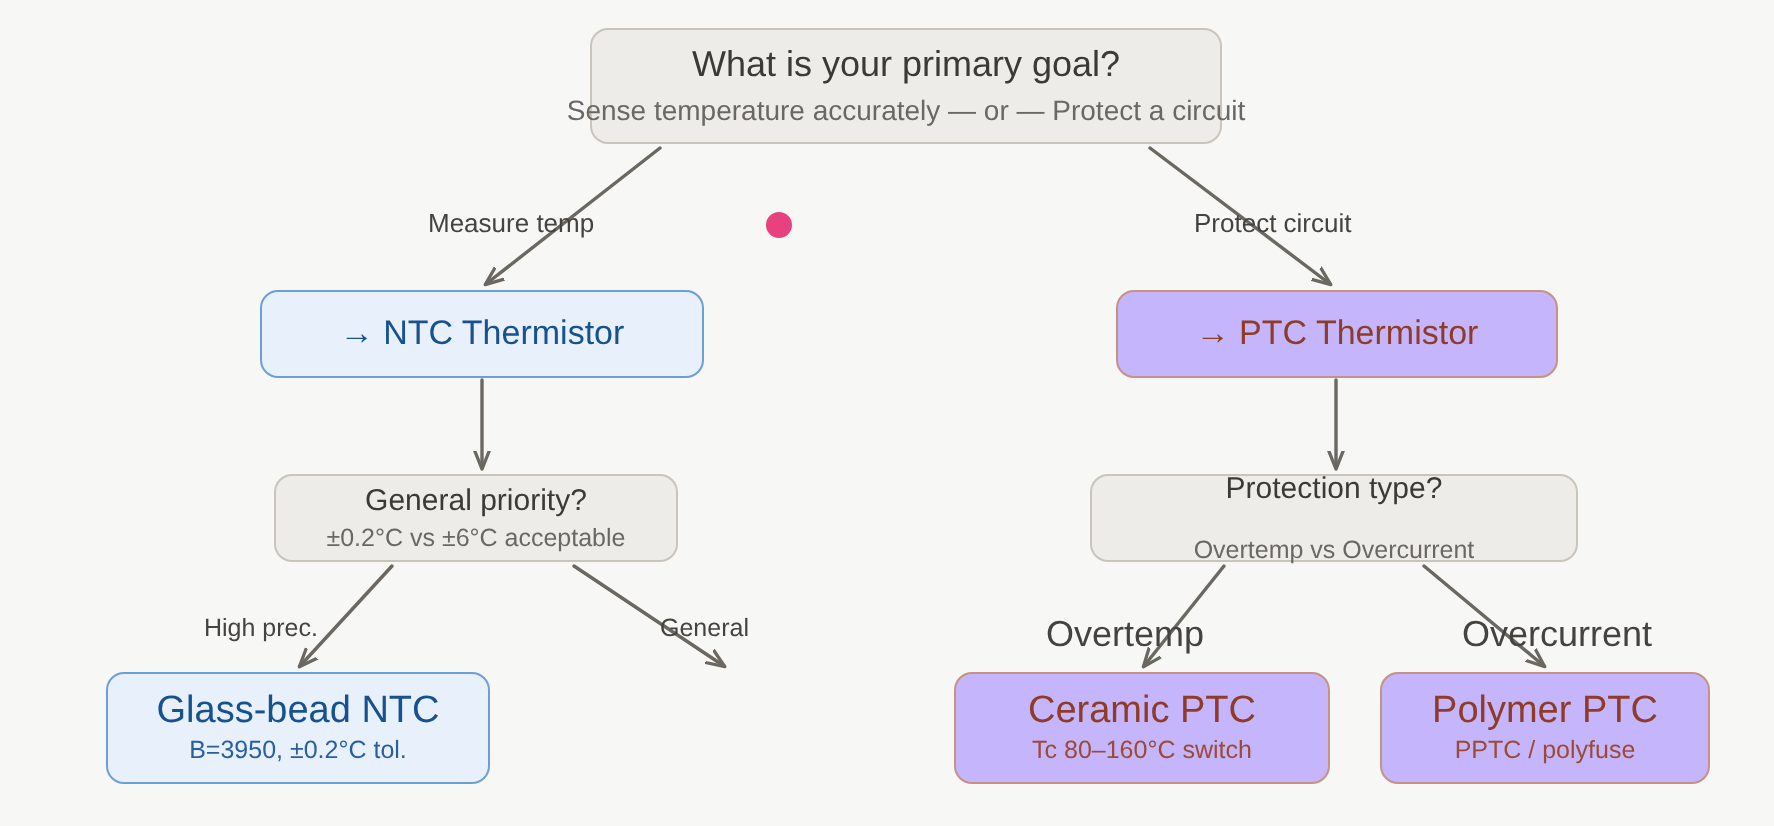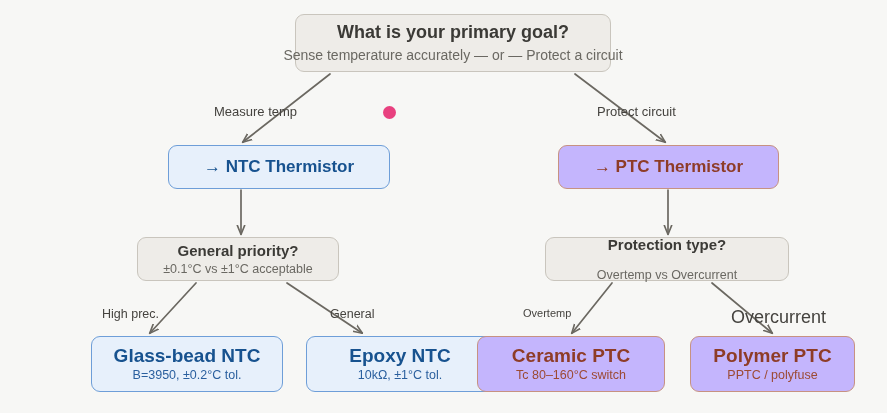--- a/index.html
+++ b/index.html
@@ -13,36 +13,35 @@
   svg.edges{position:absolute;left:0;top:0;width:887px;height:413px;pointer-events:none;}
 
   .node{
     position:absolute;
     box-sizing:border-box;
     border-radius:9px;
     display:flex;flex-direction:column;
     align-items:center;justify-content:center;
     text-align:center;
   }
-  .node .title{font-weight:bold;white-space:nowrap;}
+  .node .title{font-weight:normal;white-space:nowrap;}
   .node .sub{white-space:nowrap;}
 
   
   .n-neutral{
     background:#eeece8;
     border:1px solid #c9c5bd;
   }
   .n-neutral .title{color:#3b3a36;}
   .n-neutral .sub{color:#6a6862;}
 
   
   .n-blue{
     background:#e7f0fb;
     border:1.4px solid #6e9ed8;
-    margin-left:38px;
   }
   .n-blue .title{color:#17528f;}
   .n-blue .sub{color:#2a5f9e;}
 
   
   .n-red{
     background:#c4b5fd;
     border:1.4px solid #c79282;
   }
   .n-red .title{color:#8e3c27;}
@@ -83,21 +82,21 @@
     position:absolute;
     font-size:13px;
     color:#45433f;
     white-space:nowrap;
     background:transparent;
   }
   #lbl-measure{left:214px;top:104px;}
   #lbl-protect{left:597px;top:104px;}
   #lbl-highprec{left:102px;top:307px;font-size:12.5px;}
   #lbl-general{left:330px;top:307px;font-size:12.5px;}
-  #lbl-overtemp{left:523px;top:307px;font-size:11px;}
+  #lbl-overtemp{left:523px;top:307px;font-size:18px;}
   #lbl-overcurrent{left:731px;top:307px;font-size:18px;}
 
   
   #marker-dot{
     position:absolute;
     left:383px;top:106px;
     width:13px;height:13px;border-radius:50%;
     background:#e8417f;
   }
 </style>
@@ -145,42 +144,38 @@
   <div class="node n-blue" id="ntc-node">
     <div class="title">→ NTC Thermistor</div>
   </div>
 
   <div class="node n-red" id="ptc-node">
     <div class="title">→ PTC Thermistor</div>
   </div>
 
   <div class="node n-neutral" id="accuracy-node">
     <div class="title">General priority?</div>
-    <div class="sub">±0.1°C vs ±1°C acceptable</div>
+    <div class="sub">±0.2°C vs ±6°C acceptable</div>
   </div>
 
   <div class="node n-neutral" id="protection-node">
     <div class="title">Protection type?</div>
     <div class="sub">Overtemp vs Overcurrent</div>
   </div>
 
   <div class="edge-label" id="lbl-highprec">High prec.</div>
   <div class="edge-label" id="lbl-general">General</div>
   <div class="edge-label" id="lbl-overtemp">Overtemp</div>
   <div class="edge-label" id="lbl-overcurrent">Overcurrent</div>
 
   <div class="node n-blue leaf" id="glassbead-node">
     <div class="title">Glass-bead NTC</div>
     <div class="sub">B=3950, ±0.2°C tol.</div>
   </div>
 
-  <div class="node n-blue leaf" id="epoxy-node">
-    <div class="title">Epoxy NTC</div>
-    <div class="sub">10kΩ, ±1°C tol.</div>
-  </div>
 
   <div class="node n-red leaf" id="ceramic-node">
     <div class="title">Ceramic PTC</div>
     <div class="sub">Tc 80–160°C switch</div>
   </div>
 
   <div class="node n-red leaf" id="polymer-node">
     <div class="title">Polymer PTC</div>
     <div class="sub">PPTC / polyfuse</div>
   </div>

